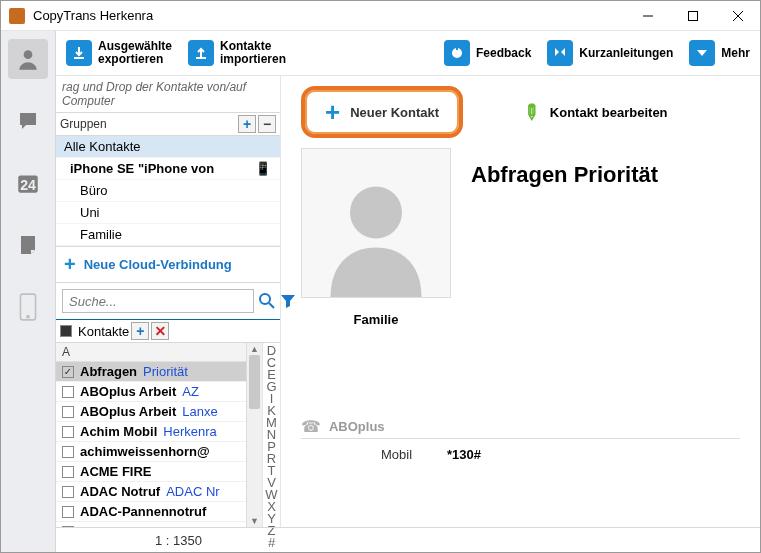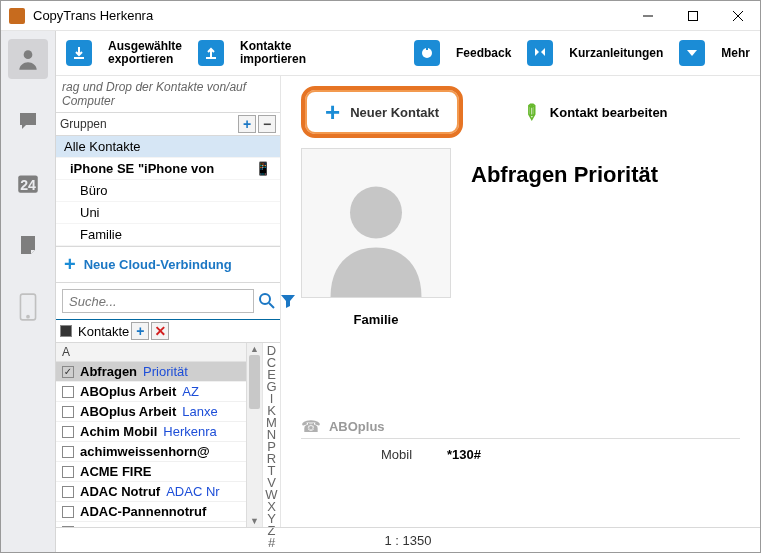--- a/index.html
+++ b/index.html
@@ -9,21 +9,21 @@
 .titlebar .title{flex:1}
 .winbtns{display:flex;height:100%}
 .winbtn{width:45px;display:flex;align-items:center;justify-content:center;color:#333}
 .winbtn svg{width:10px;height:10px}
 .body{flex:1;display:flex;min-height:0}
 .leftrail{width:55px;background:#ecedf0;border-right:1px solid #d6d6d6;display:flex;flex-direction:column;align-items:center;padding-top:8px;gap:22px}
 .railbtn{width:40px;height:40px;display:flex;align-items:center;justify-content:center;border-radius:4px;color:#7e7e7e}
 .railbtn.active{background:#d3d3d6;color:#7e7e7e}
 .main{flex:1;display:flex;flex-direction:column;min-height:0}
 .toolbar{height:44px;display:flex;align-items:center;padding:0 10px;gap:16px}
-.tbtn{display:flex;align-items:center;gap:16px;cursor:pointer}
+.tbtn{display:flex;align-items:center;gap:6px;cursor:pointer}
 .tsquare{width:26px;height:26px;border-radius:4px;display:flex;align-items:center;justify-content:center;color:#fff;background:#1b8cd6}
 .tlabel{font-weight:bold;font-size:12px;line-height:13px}
 .spacer{flex:1}
 .content{flex:1;display:flex;min-height:0;border-top:1px solid #e5e5e5}
 .leftcol{width:225px;display:flex;flex-direction:column;border-right:1px solid #e5e5e5;min-height:0}
 .draghint{background:#fff;color:#666;font-style:italic;font-size:12px;padding:4px 6px;border-bottom:1px solid #d9d9d9}
 .panelhdr{display:flex;align-items:center;padding:2px 4px;border-bottom:1px solid #d9d9d9}
 .panelhdr .lbl{flex:1;font-size:12px;color:#333}
 .iconbtn{width:18px;height:18px;border:1px solid #a8a8a8;background:#f4f4f4;display:flex;align-items:center;justify-content:center;margin-left:2px;font-weight:bold;font-size:14px;line-height:1;color:#1b77c4}
 .iconbtn.red{color:#d32020}
@@ -65,21 +65,21 @@
 .avatarwrap svg{width:130px;height:130px;fill:#c6c6c6}
 .contactname{font-size:22px;font-weight:bold}
 .groupline{text-align:center;font-weight:bold;margin-top:14px;width:150px}
 .phonesection{margin-top:90px}
 .seclabel{display:flex;align-items:center;gap:8px;color:#9a9a9a;border-bottom:1px solid #dcdcdc;padding-bottom:2px}
 .seclabel .phicon{font-size:16px;color:#b0b0b0}
 .secname{font-weight:bold}
 .phoneentry{display:flex;gap:16px;padding:8px 0 0 80px;font-size:13px}
 .phoneentry .ptype{width:50px;text-align:left;color:#333}
 .phoneentry .pval{font-weight:bold}
-.statusbar{height:14px;border-top:1px solid #d9d9d9;padding:12px 10px;font-size:11px;color:#333;display:flex;align-items:center;justify-content:center}
+.statusbar{height:14px;border-top:1px solid #d9d9d9;padding:12px 10px;font-size:11px;color:#333;display:flex;align-items:center;justify-content:flex-start}
 .statusbar .stxt{width:225px;text-align:center}
 </style>
 </head>
 <body>
 
 <div class="window">
 
   <div class="titlebar">
     <div class="appicon"></div>
     <div class="title">CopyTrans Herkenra</div>

